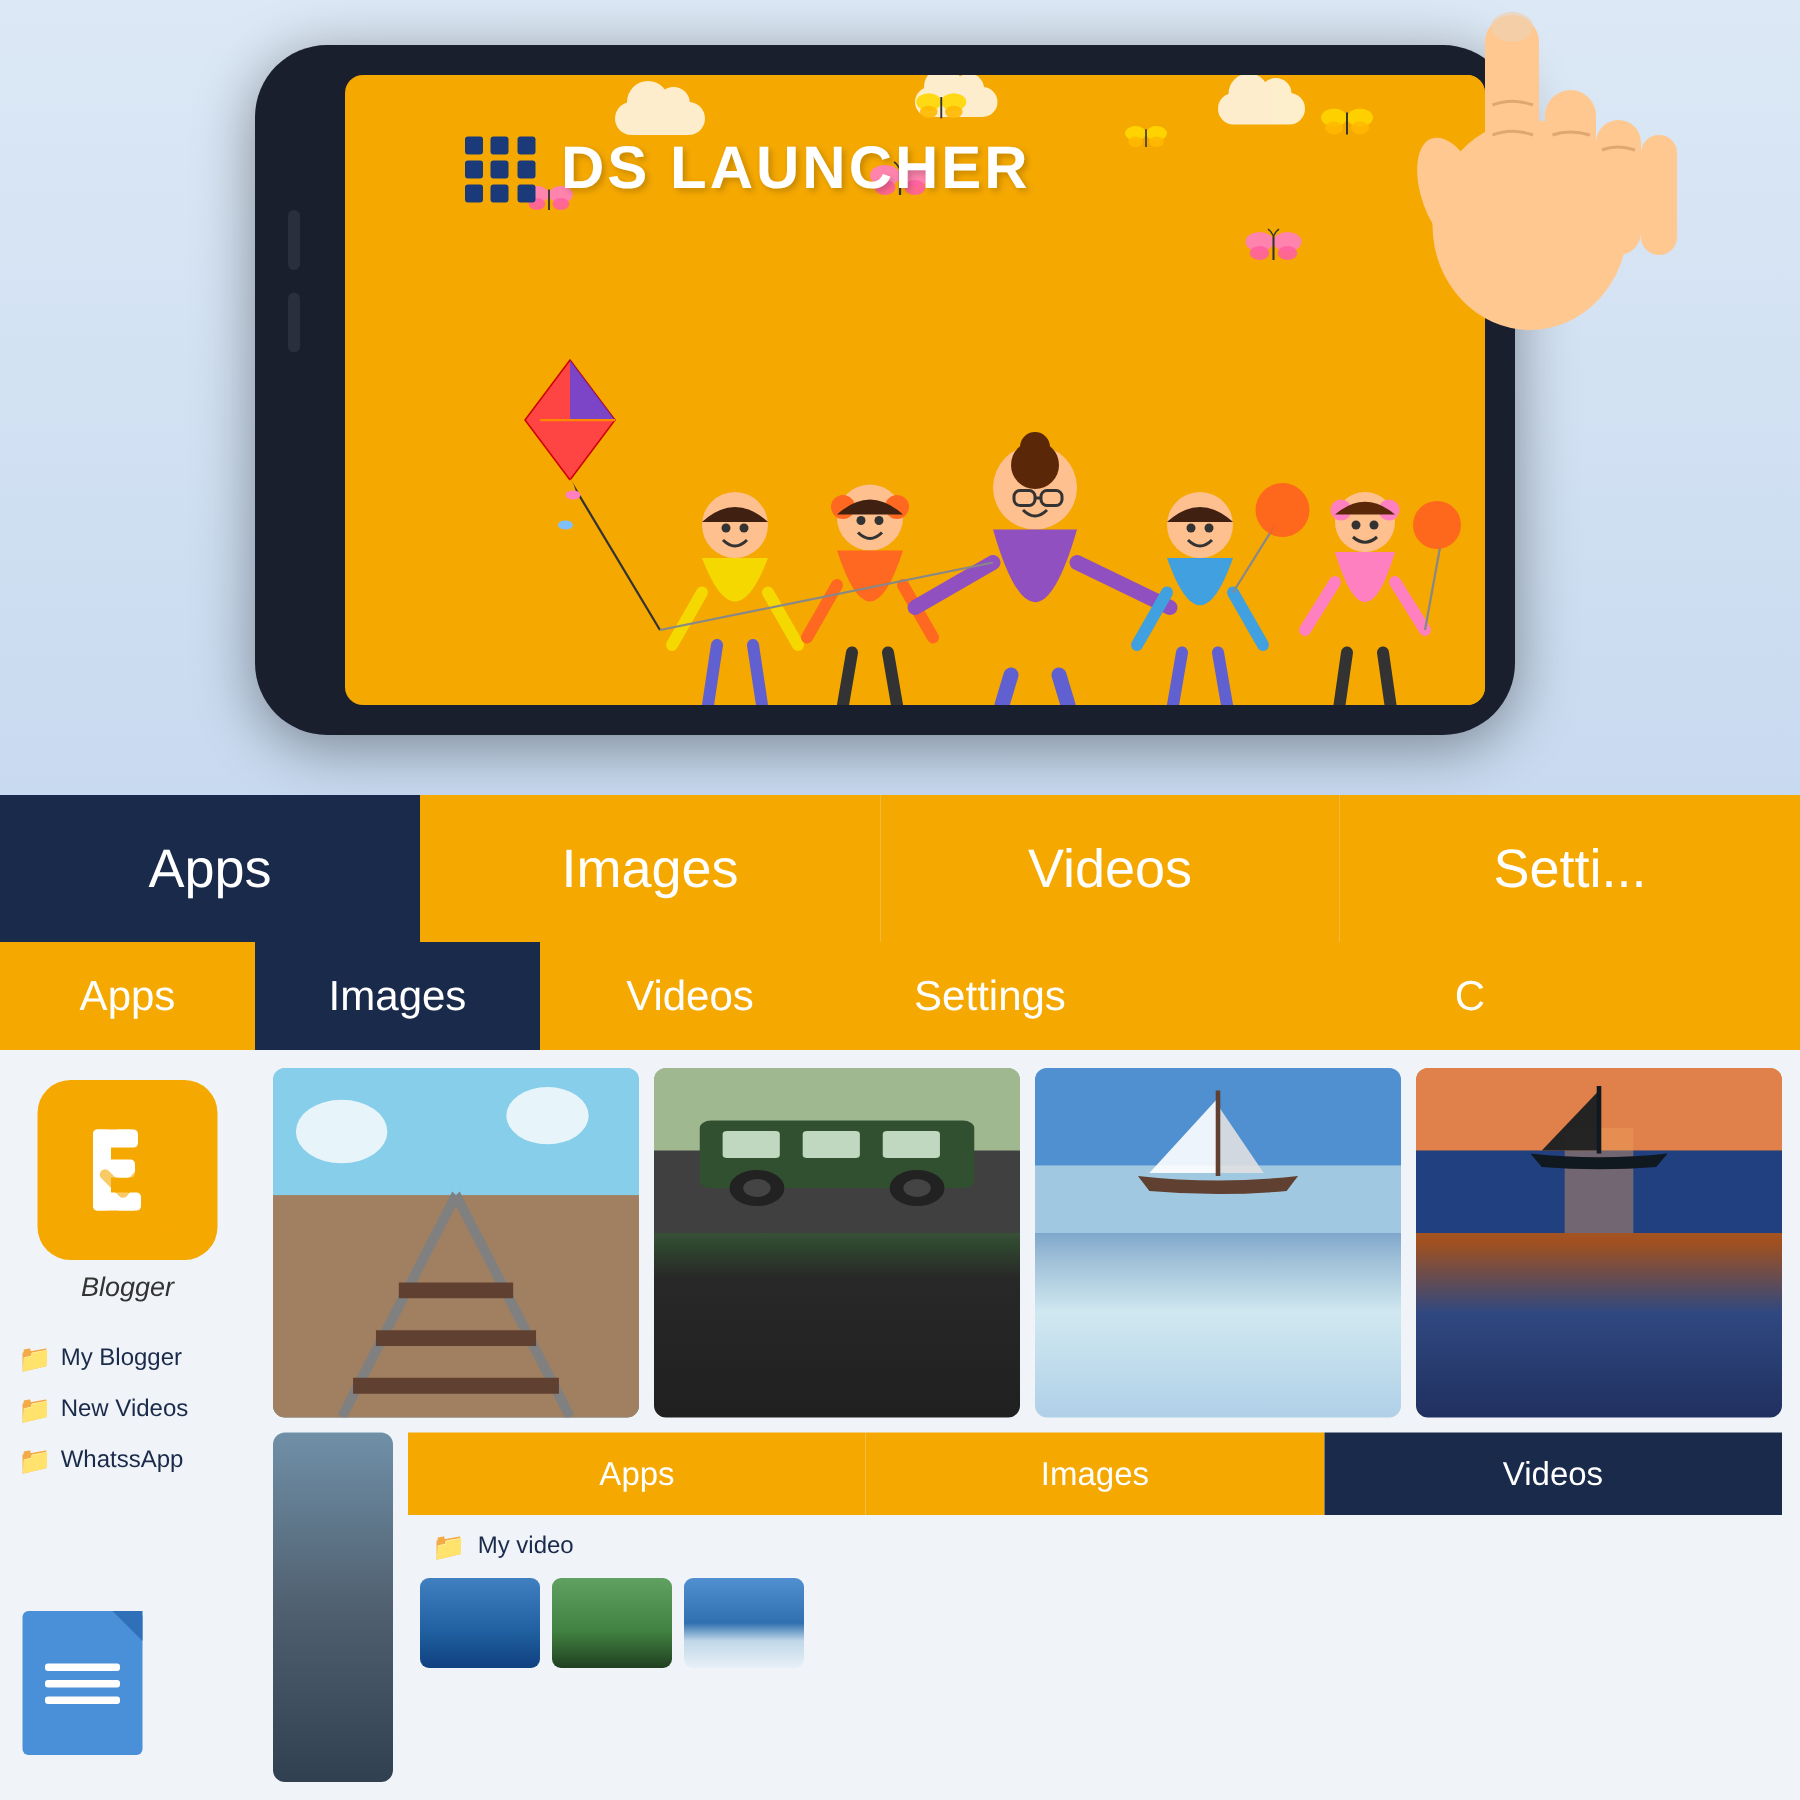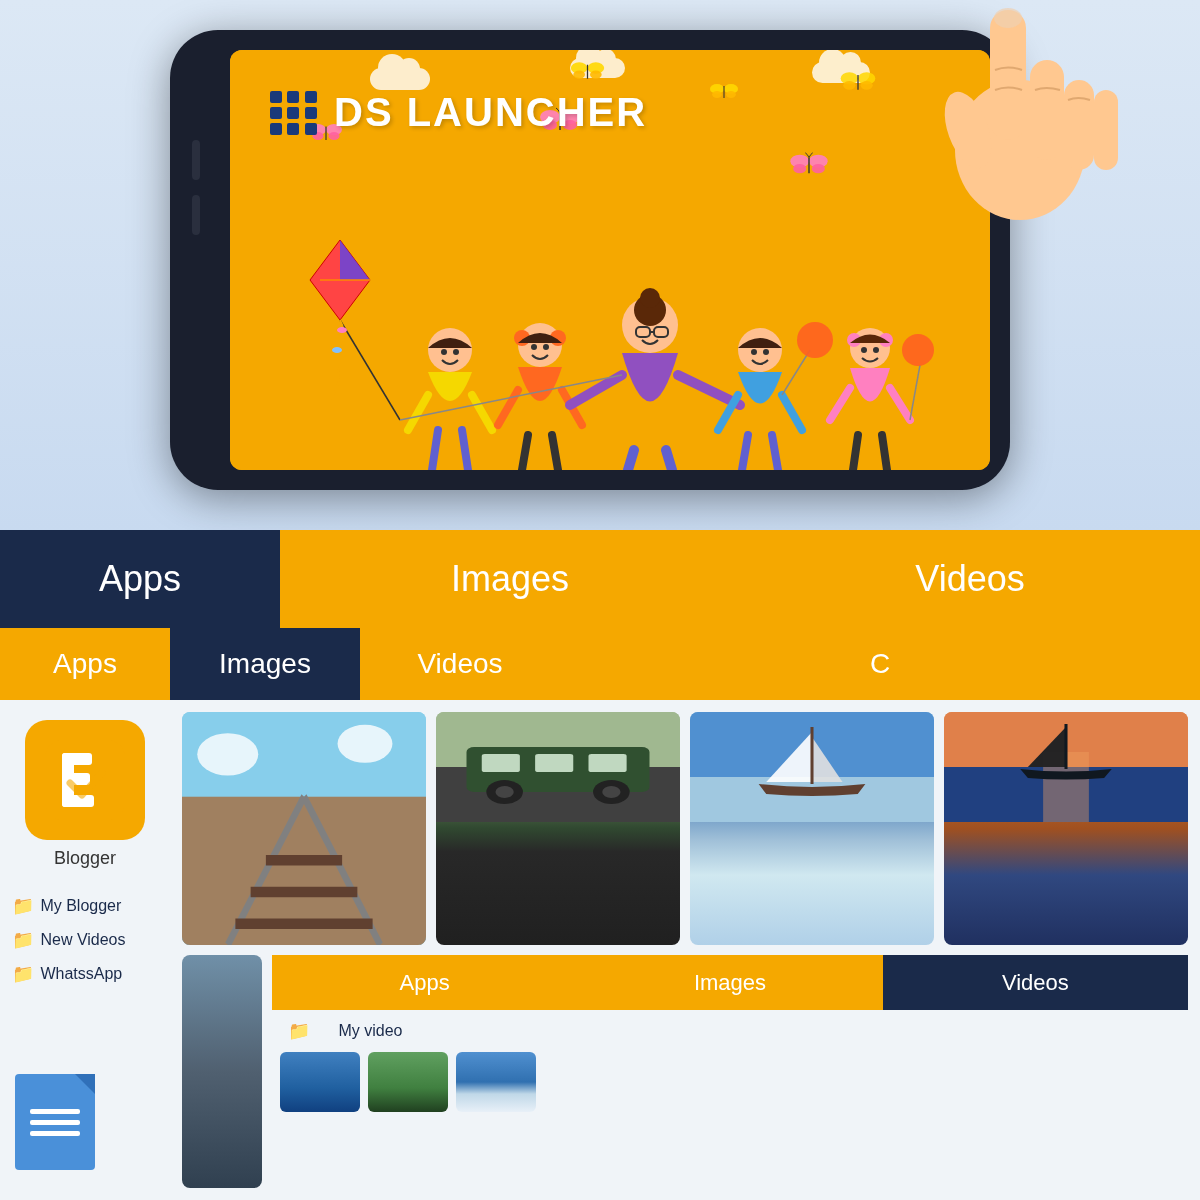--- a/index.html
+++ b/index.html
@@ -44,20 +44,21 @@
     
     .phone-screen {
       position: absolute;
       left: 60px;
       top: 20px;
       width: 760px;
       height: 420px;
       background: #f5a800;
       border-radius: 12px;
       overflow: hidden;
+      padding-left: 40px;
     }
 
     
     .phone-screen-inner {
       width: 100%;
       height: 100%;
       background: #f5a800;
       position: relative;
     }
 
@@ -269,20 +270,21 @@
       margin-bottom: 8px;
       position: relative;
       overflow: hidden;
     }
 
     .blogger-label {
       font-size: 18px;
       color: #333;
       text-align: right;
       margin-bottom: 20px;
+      font-style: italic;
     }
 
     
     .folder-list {
       width: 100%;
       padding-left: 12px;
     }
 
     .folder-item {
       display: flex;
@@ -606,33 +608,39 @@
 <div class="tab-bar-1">
   <div class="tab-item tab-item-dark">
     <span>Apps</span>
   </div>
   <div class="tab-item tab-item-orange">
     <span>Images</span>
   </div>
   <div class="tab-item tab-item-orange">
     <span>Videos</span>
   </div>
+  <div class="tab-item tab-item-orange-partial">
+    <span>Setti...</span>
+  </div>
 </div>
 
 <div class="bottom-section">
 
   <div class="tab-bar-2">
     <div class="tab2-apps">
       <span>Apps</span>
     </div>
     <div class="tab2-images">
       <span>Images</span>
     </div>
     <div class="tab2-videos">
       <span>Videos</span>
+    </div>
+    <div class="tab2-settings">
+      <span>Settings</span>
     </div>
     <div class="tab2-more">
       <span>C</span>
     </div>
   </div>
 
   <div class="content-area">
 
     <div class="left-sidebar">
 
@@ -752,21 +760,21 @@
               <div class="tab3-images">
                 <span>Images</span>
               </div>
               <div class="tab3-videos">
                 <span>Videos</span>
               </div>
             </div>
 
             <div style="display:flex;align-items:center;gap:8px;padding:10px 16px;">
               <span style="color:#1a2a4a;font-size:18px;">📁</span>
-              <span style="color:#1a2a4a;font-size:16px;margin-left:20px;">My video</span>
+              <span style="color:#1a2a4a;font-size:16px;">My video</span>
             </div>
 
             <div style="display:flex;gap:8px;padding:0 8px;flex-wrap:wrap;">
               <div style="width:80px;height:60px;border-radius:6px;background:linear-gradient(180deg,#4080c0 0%,#2060a0 60%,#104080 100%);"></div>
               <div style="width:80px;height:60px;border-radius:6px;background:linear-gradient(180deg,#60a060 0%,#408040 60%,#204020 100%);"></div>
               <div style="width:80px;height:60px;border-radius:6px;background:linear-gradient(180deg,#5090d0 0%,#3070b0 50%,#c0d8e8 70%,#e8f0f8 100%);"></div>
             </div>
           </div>
         </div>
       </div>

